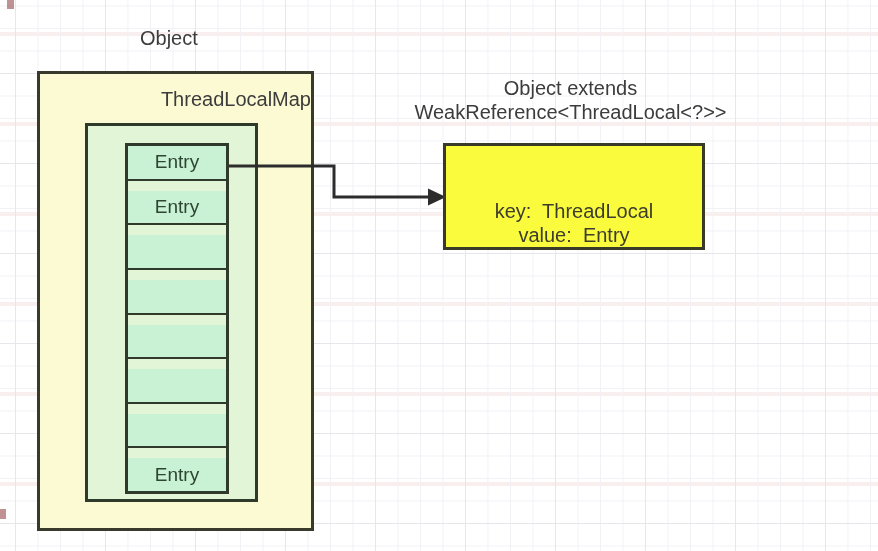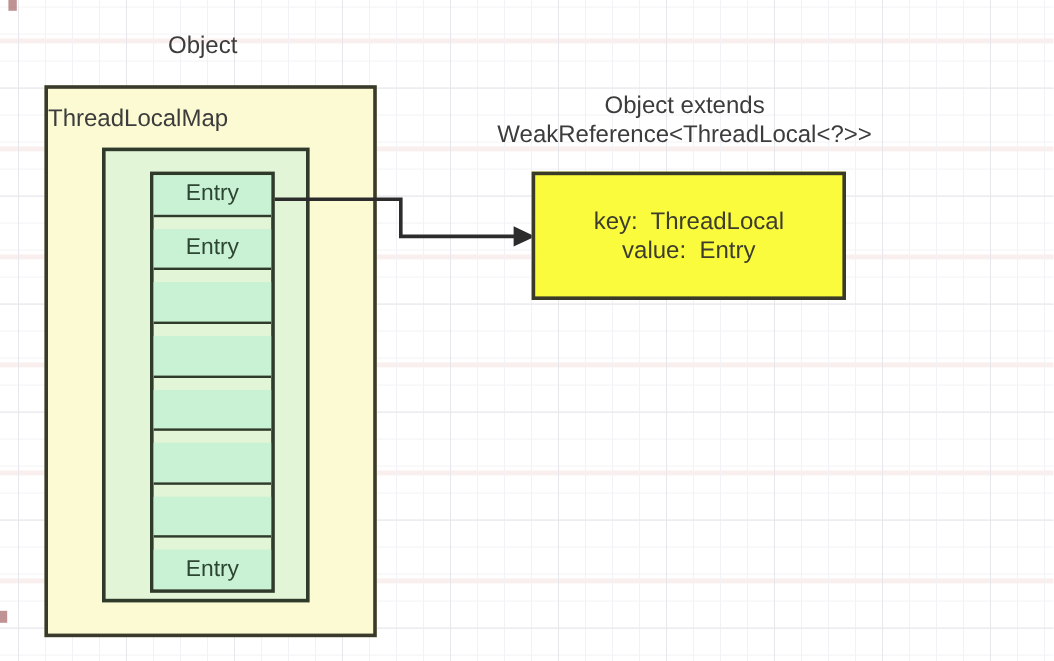--- a/index.html
+++ b/index.html
@@ -24,21 +24,21 @@
     position:absolute;left:140px;top:27px;
     font-size:20px;color:var(--text,#3c3c3c);
   }
   .outer-box{
     position:absolute;left:37px;top:71px;width:277px;height:460px;
     box-sizing:border-box;
     background:var(--outer-fill,#fbfad2);
     border:3px solid var(--outer-border,#3a3a2c);
   }
   .map-title{
-    margin-top:14px;text-align:left;
+    margin-top:14px;text-align:right;
     font-size:20px;color:var(--text,#3c3c3c);
   }
   .inner-box{
     position:absolute;left:85px;top:123px;width:173px;height:379px;
     box-sizing:border-box;
     background:var(--inner-fill,#e2f5d7);
     border:3px solid var(--green-border,#2f3a2a);
   }
   .entry-stack{
     position:absolute;left:125px;top:143px;width:104px;height:351px;
@@ -61,21 +61,21 @@
   .annotation{
     position:absolute;left:398px;top:76px;width:345px;
     text-align:center;font-size:20px;line-height:24px;
     color:var(--text,#3c3c3c);
   }
   .entry-detail-box{
     position:absolute;left:443px;top:143px;width:262px;height:107px;
     box-sizing:border-box;
     background:var(--detail-fill,#fafb3d);
     border:3px solid var(--detail-border,#3a3a28);
-    display:flex;flex-direction:column;align-items:center;justify-content:center;
+    display:flex;flex-direction:column;align-items:center;justify-content:flex-end;
     font-size:20px;line-height:24px;color:var(--detail-text,#3d3d2e);
   }
   .pre{white-space:pre;}
 </style>
 </head>
 <body>
 
 <div class="stage">
 
   <div class="speck speck1"></div>

